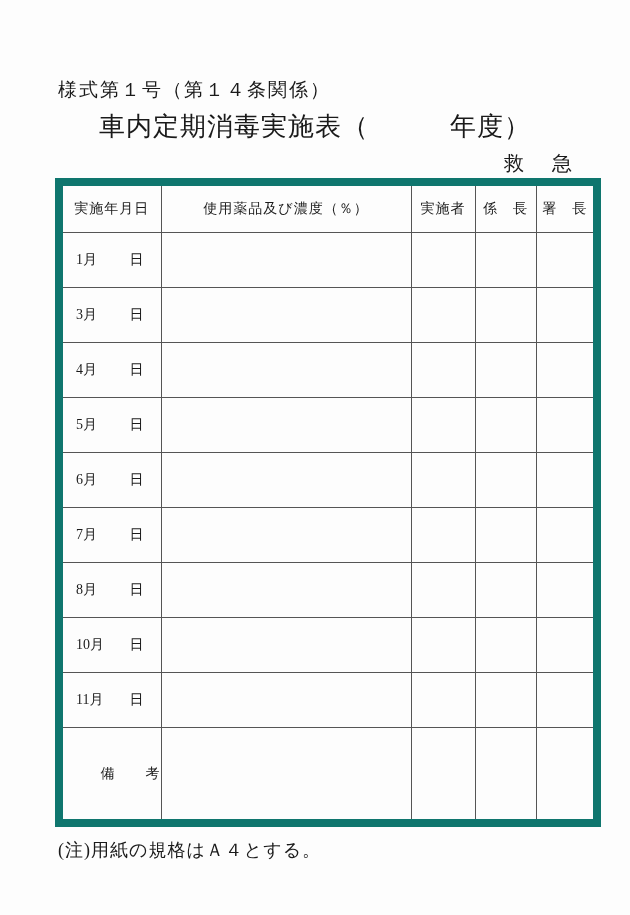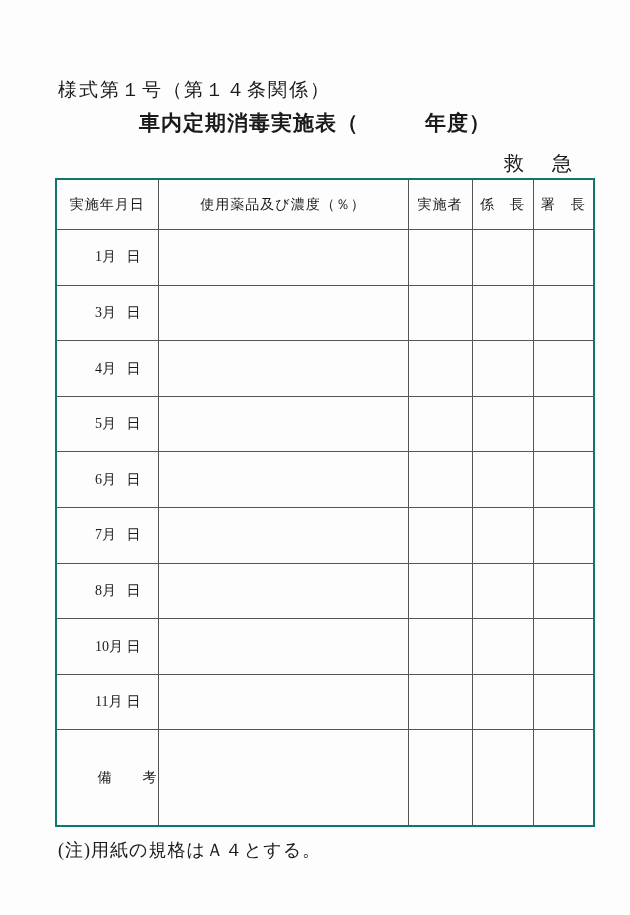--- a/index.html
+++ b/index.html
@@ -22,62 +22,61 @@
     font-size: 19px;
     letter-spacing: 2px;
     white-space: pre;
   }
   .doc-title {
     position: absolute;
     left: 0;
     top: 109px;
     width: 100%;
     text-align: center;
-    font-size: 21px;
-    font-weight: bold;
+    font-size: 26px;
+    font-weight: normal;
     letter-spacing: 1px;
     white-space: pre;
   }
   .corner-label {
     position: absolute;
     left: 504px;
     top: 150px;
     font-size: 20px;
     letter-spacing: 4px;
     white-space: pre;
   }
   table.main-table {
     position: absolute;
     left: 55px;
     top: 178px;
     width: 538px;
     height: 649px;
     border-collapse: collapse;
     table-layout: fixed;
-    border: 2px solid #0f766e;
+    border: 8px solid #0f766e;
   }
   table.main-table th,
   table.main-table td {
     border: 1px solid #555;
     padding: 0;
     font-size: 14px;
     font-weight: normal;
     vertical-align: middle;
     background: #fdfdfd;
   }
   tr.header-row { height: 40px; }
   tr.month-row  { height: 44px; }
   tr.remark-row { height: 76px; }
   th.hdr { text-align: center; letter-spacing: 1px; white-space: pre; }
   .date-flex {
     display: flex;
     justify-content: space-between;
     align-items: center;
     padding: 0 17px 0 13px;
-    margin-left: 25px;
   }
   td.remark-cell {
     text-align: right;
     white-space: pre;
     letter-spacing: 1px;
   }
   .footer-note {
     position: absolute;
     left: 58px;
     top: 838px;

